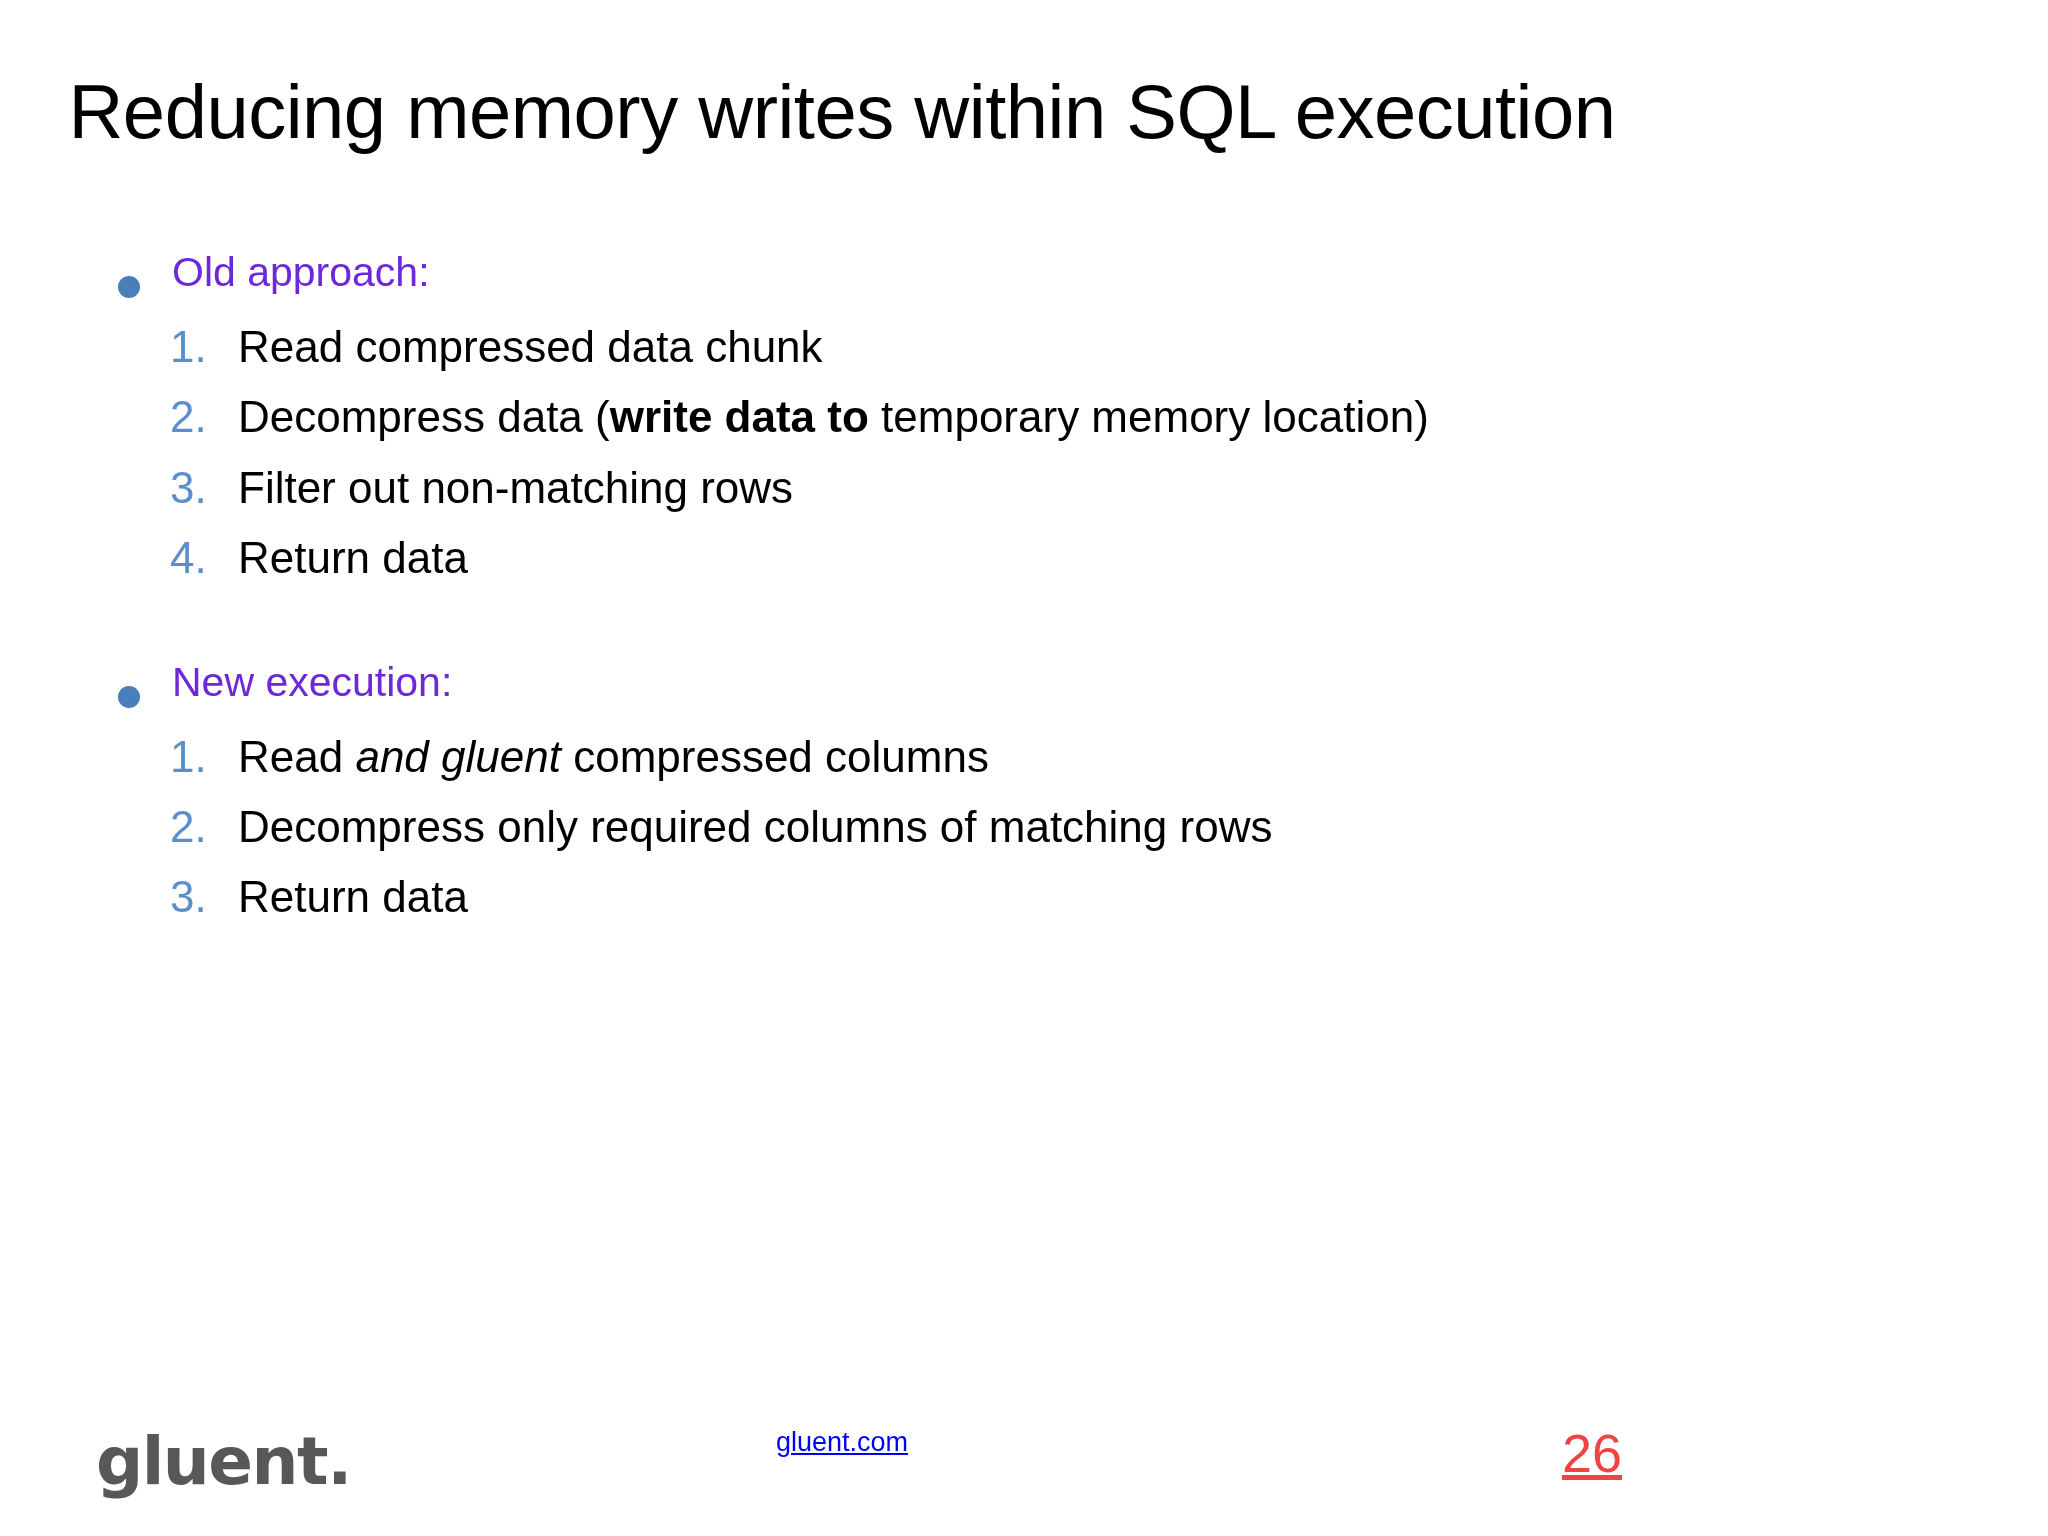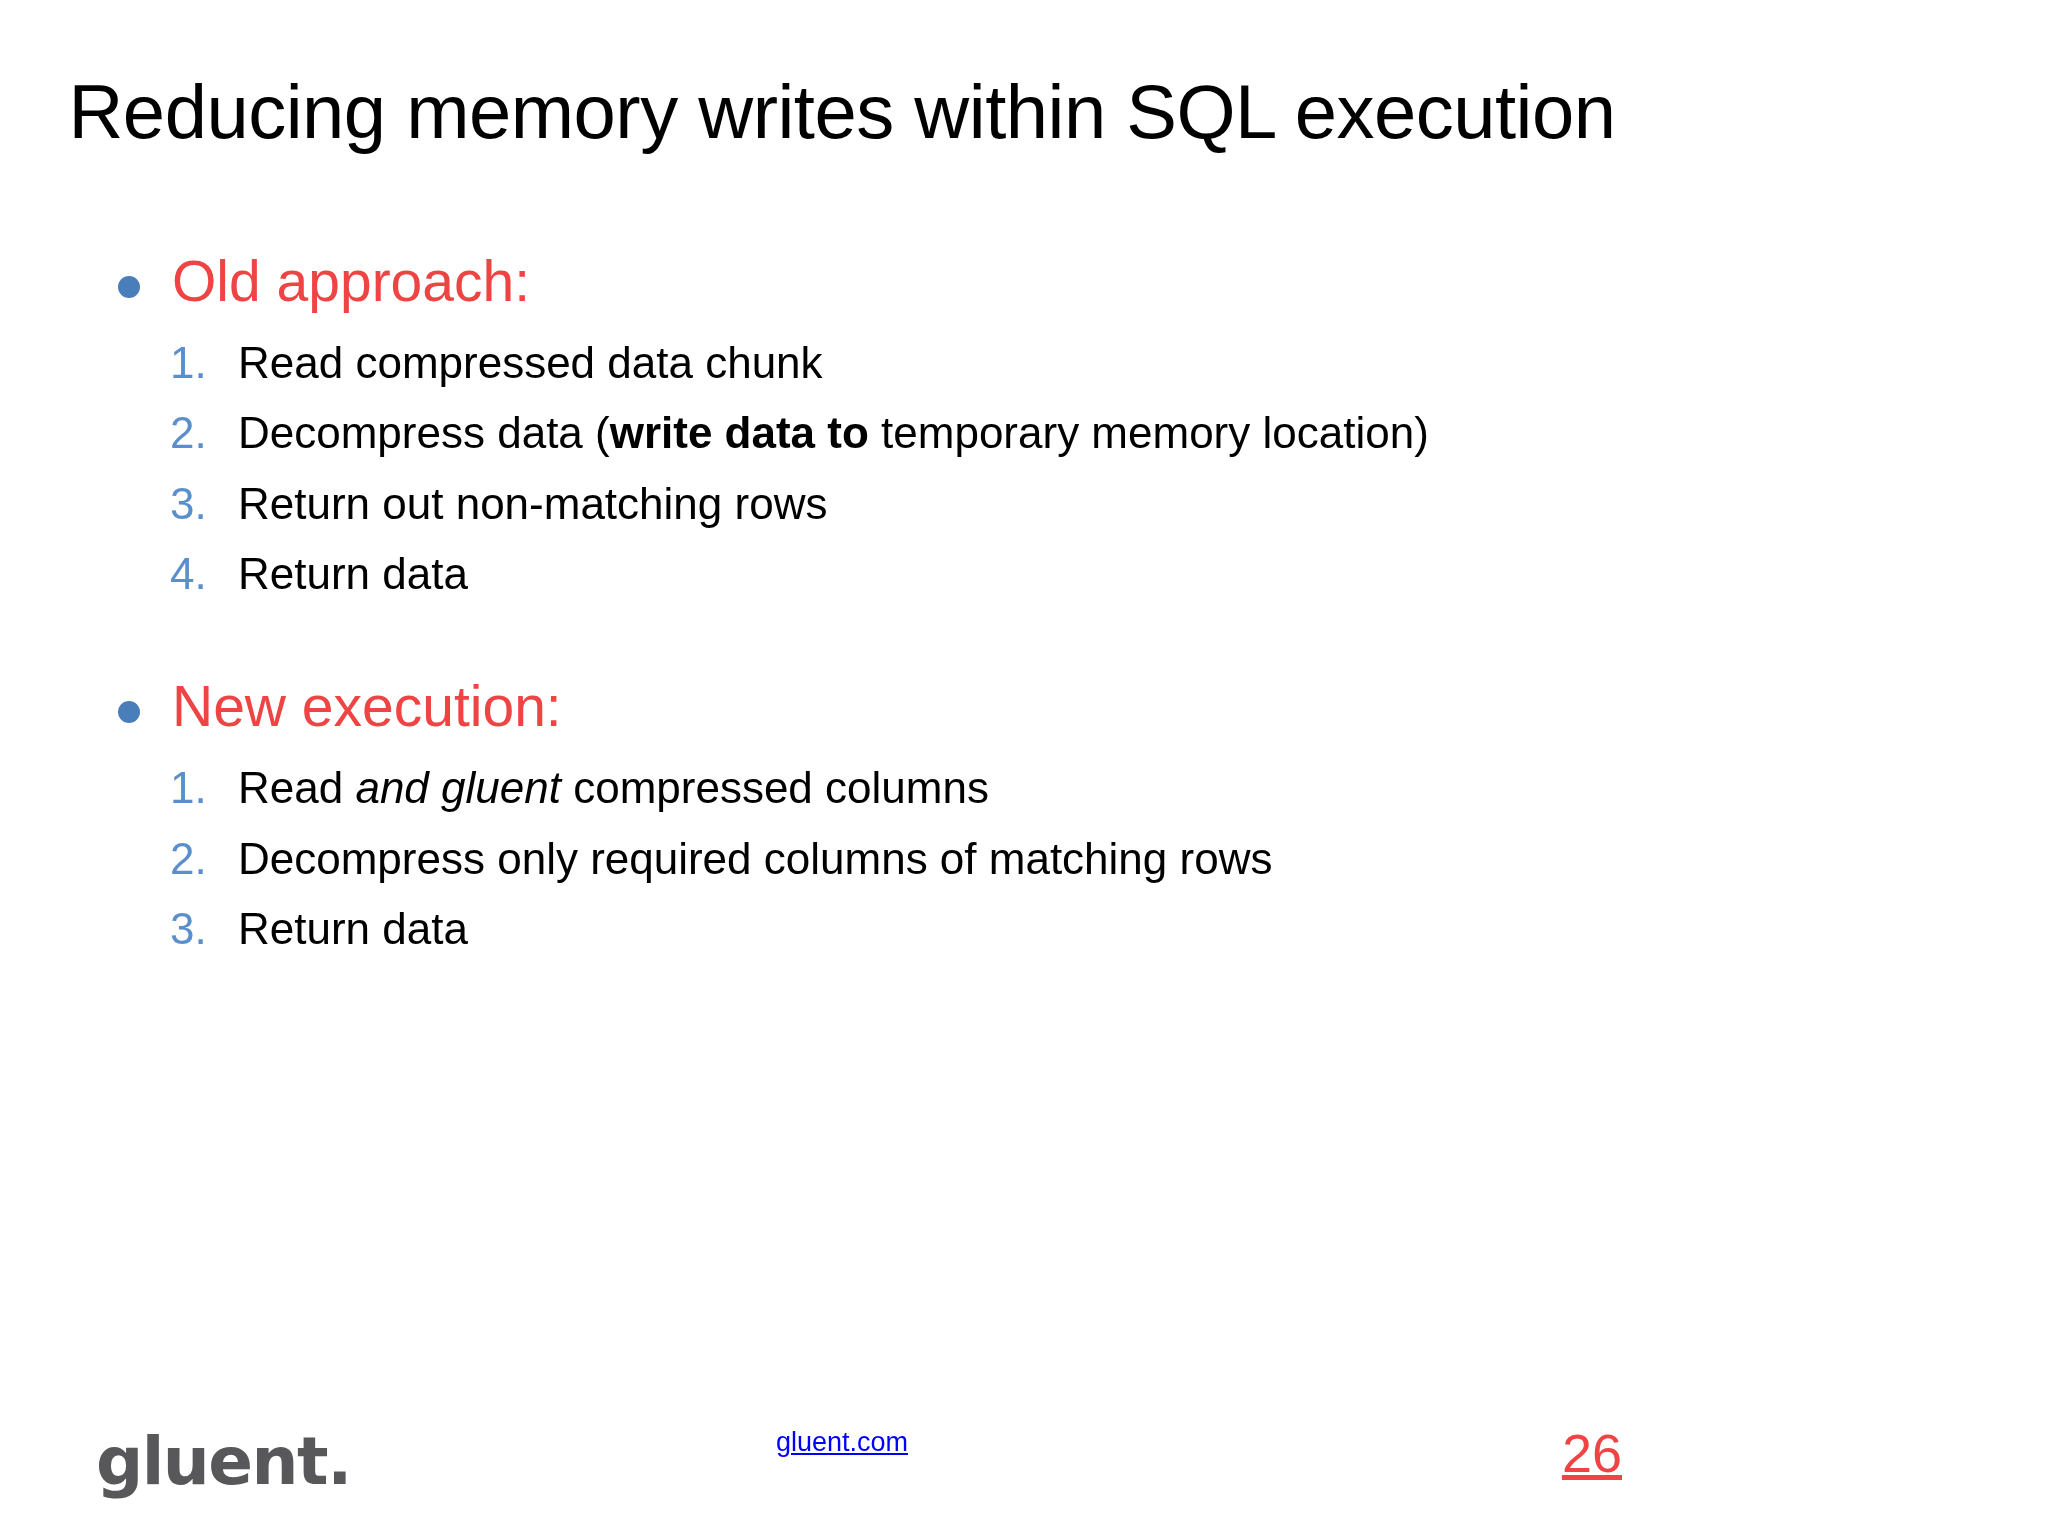--- a/index.html
+++ b/index.html
@@ -39,23 +39,23 @@
     left: 100px;
     top: 250px;
     right: 90px;
   }
 
   .group { margin: 0 0 0 0; }
 
   .lvl1 {
     display: flex;
     align-items: flex-start;
-    font-size: 57px;
+    font-size: 41px;
     line-height: 1.12;
-    color: #ef4444;
+    color: #6d28d9;
     margin-bottom: 14px;
   }
   .lvl1-bullet {
     flex: 0 0 auto;
     width: 72px;
     display: flex;
     justify-content: flex-start;
     padding-top: 26px;
     padding-left: 18px;
     box-sizing: border-box;
@@ -152,21 +152,21 @@
         <li class="numitem">
           <span class="num">1.</span>
           <span class="txt"><span>Read compressed data chunk</span></span>
         </li>
         <li class="numitem">
           <span class="num">2.</span>
           <span class="txt"><span>Decompress data (</span><span class="bi">write data to</span><span> temporary memory location)</span></span>
         </li>
         <li class="numitem">
           <span class="num">3.</span>
-          <span class="txt"><span>Return out non-matching rows</span></span>
+          <span class="txt"><span>Filter out non-matching rows</span></span>
         </li>
         <li class="numitem">
           <span class="num">4.</span>
           <span class="txt"><span>Return data</span></span>
         </li>
       </ol>
     </div>
 
     <div class="gap"></div>
 

